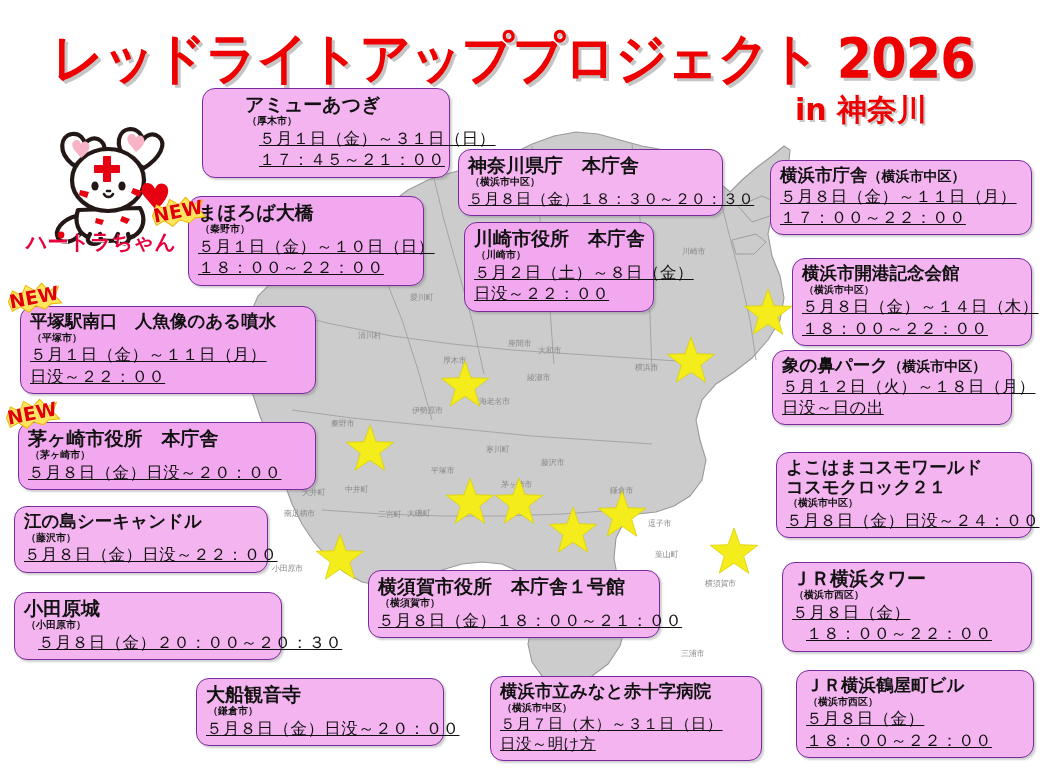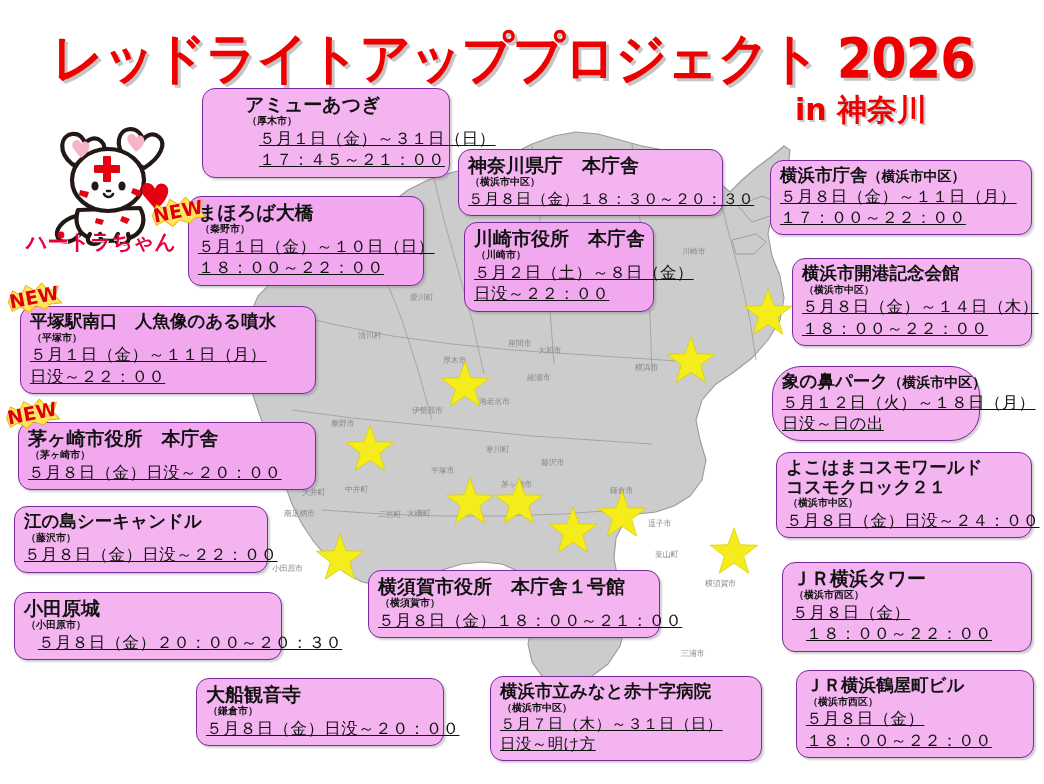--- a/index.html
+++ b/index.html
@@ -291,21 +291,21 @@
     <div class="when">１７：００～２２：００</div>
   </div>
 
   <div class="box" style="left:792px;top:258px;width:240px;">
     <div class="name sm">横浜市開港記念会館</div>
     <div class="city">（横浜市中区）</div>
     <div class="when">５月８日（金）～１４日（木）</div>
     <div class="when">１８：００～２２：００</div>
   </div>
 
-  <div class="box" style="left:772px;top:366px;width:208px;border-radius:29px;">
+  <div class="box" style="left:772px;top:350px;width:240px;">
     <div class="name sm"><span>象の鼻パーク</span><span class="inlinecity">（横浜市中区）</span></div>
     <div class="when">５月１２日（火）～１８日（月）</div>
     <div class="when">日没～日の出</div>
   </div>
 
   <div class="box" style="left:776px;top:452px;width:256px;">
     <div class="name sm">よこはまコスモワールド</div>
     <div class="name sm">コスモクロック２１</div>
     <div class="city">（横浜市中区）</div>
     <div class="when">５月８日（金）日没～２４：００</div>

